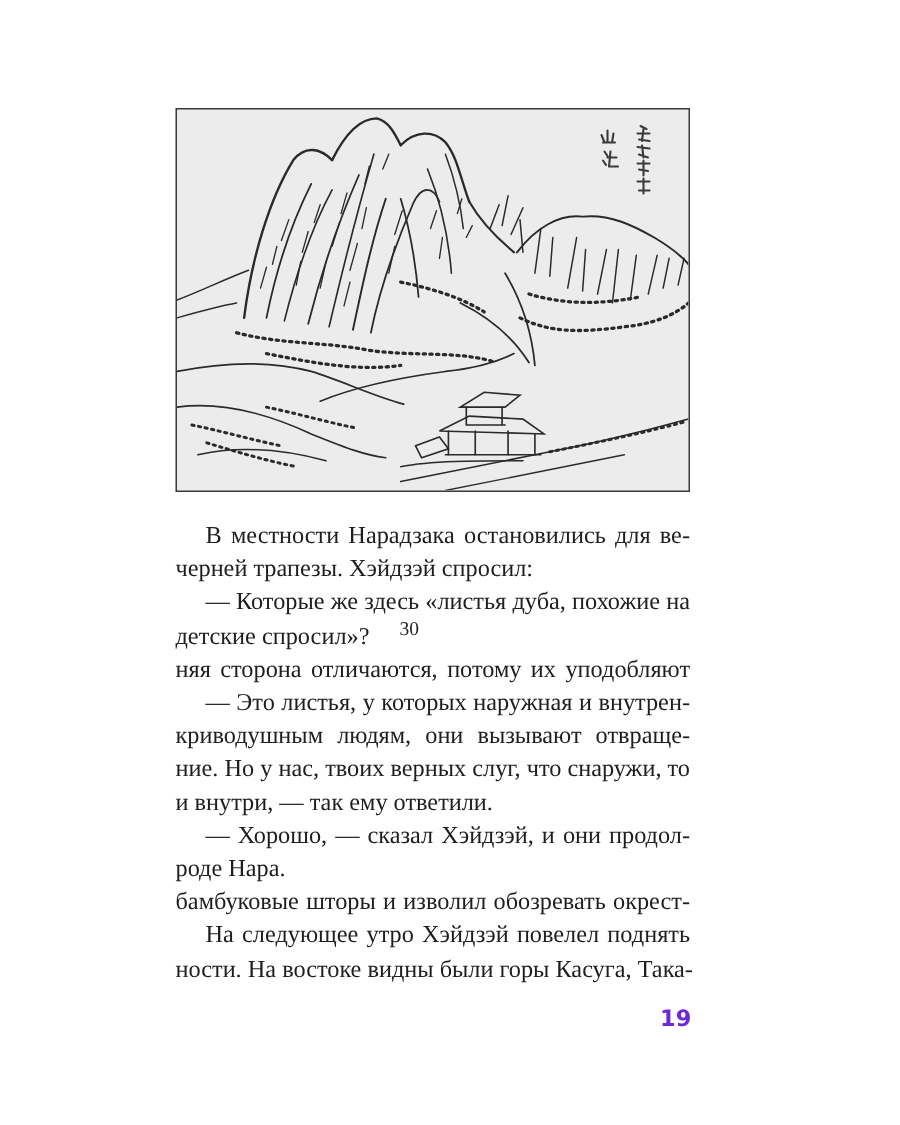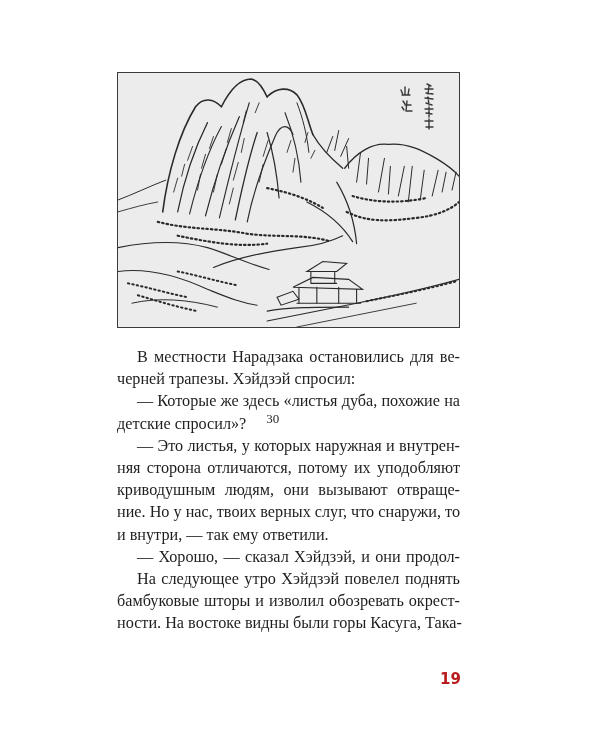--- a/index.html
+++ b/index.html
@@ -28,21 +28,21 @@
       width: 343px;
       font-size: 16.2px; line-height: 22.2px;
     }
     .line { white-space: nowrap; display: block; text-align: justify; text-align-last: justify; }
     .line.last { text-align-last: left; }
     .line.indent { padding-left: 20px; }
     sup { font-size: 13px; line-height: 0; vertical-align: 6px; padding-left: 20px; }
     .page-number {
       position: absolute; left: 440px; top: 670px;
       font-family: "DejaVu Sans", "Liberation Sans", sans-serif;
-      font-weight: bold; font-size: 15px; color: #b91c1c;
+      font-weight: bold; font-size: 15px; color: #6d28d9;
     }
   </style>
 </head>
 <body>
 
 <div class="illustration">
   <svg viewBox="0 0 343 256" preserveAspectRatio="none">
     <g fill="none" stroke="#2a2a2a" stroke-linecap="round">
 
       <path d="M45,140 C50,100 62,60 78,34 C86,24 96,26 104,34" stroke-width="1.6"></path>
@@ -156,29 +156,30 @@
 <div class="text-block">
   <div>
     <span class="line indent">В местности Нарадзака остановились для ве-</span>
     <span class="line last">черней трапезы. Хэйдзэй спросил:</span>
   </div>
   <div>
     <span class="line indent">— Которые же здесь «листья дуба, похожие на</span>
     <span class="line last"><span>детские спросил»?</span><sup>30</sup></span>
   </div>
   <div>
+    <span class="line">няя сторона отличаются, потому их уподобляют</span>
     <span class="line indent">— Это листья, у которых наружная и внутрен-</span>
-    <span class="line">няя сторона отличаются, потому их уподобляют</span>
     <span class="line">криводушным людям, они вызывают отвраще-</span>
     <span class="line">ние. Но у нас, твоих верных слуг, что снаружи, то</span>
     <span class="line last">и внутри, — так ему ответили.</span>
   </div>
   <div>
     <span class="line indent">— Хорошо, — сказал Хэйдзэй, и они продол-</span>
+    <span class="line last">роде Нара.</span>
   </div>
   <div>
+    <span class="line">бамбуковые шторы и изволил обозревать окрест-</span>
     <span class="line indent">На следующее утро Хэйдзэй повелел поднять</span>
-    <span class="line">бамбуковые шторы и изволил обозревать окрест-</span>
     <span class="line">ности. На востоке видны были горы Касуга, Така-</span>
   </div>
 </div>
 
 <div class="page-number">19</div>
 
 </body></html>

